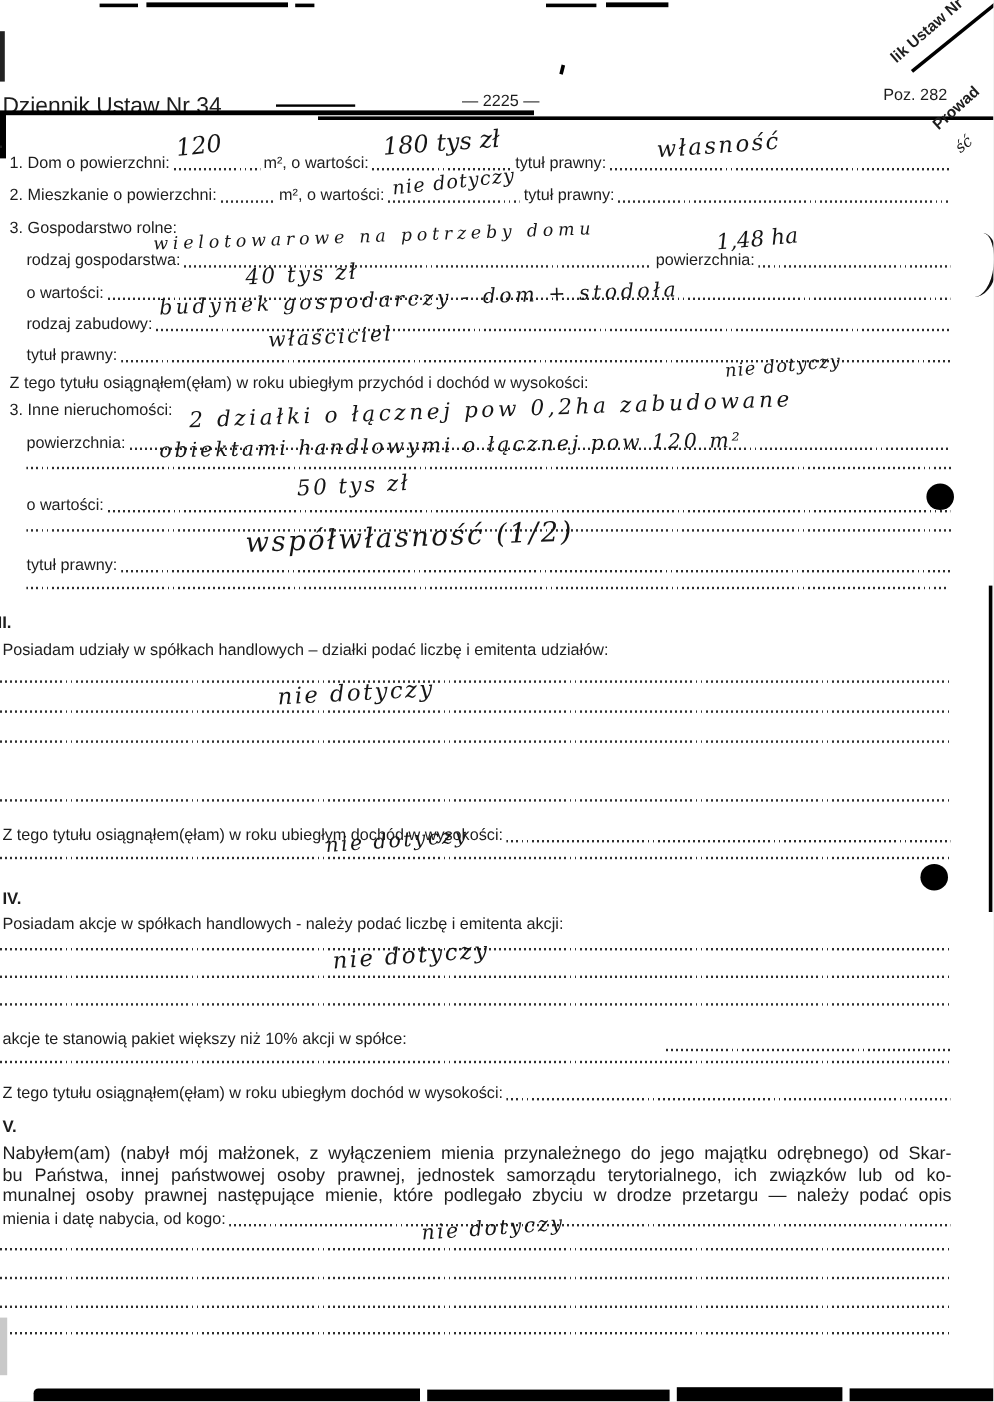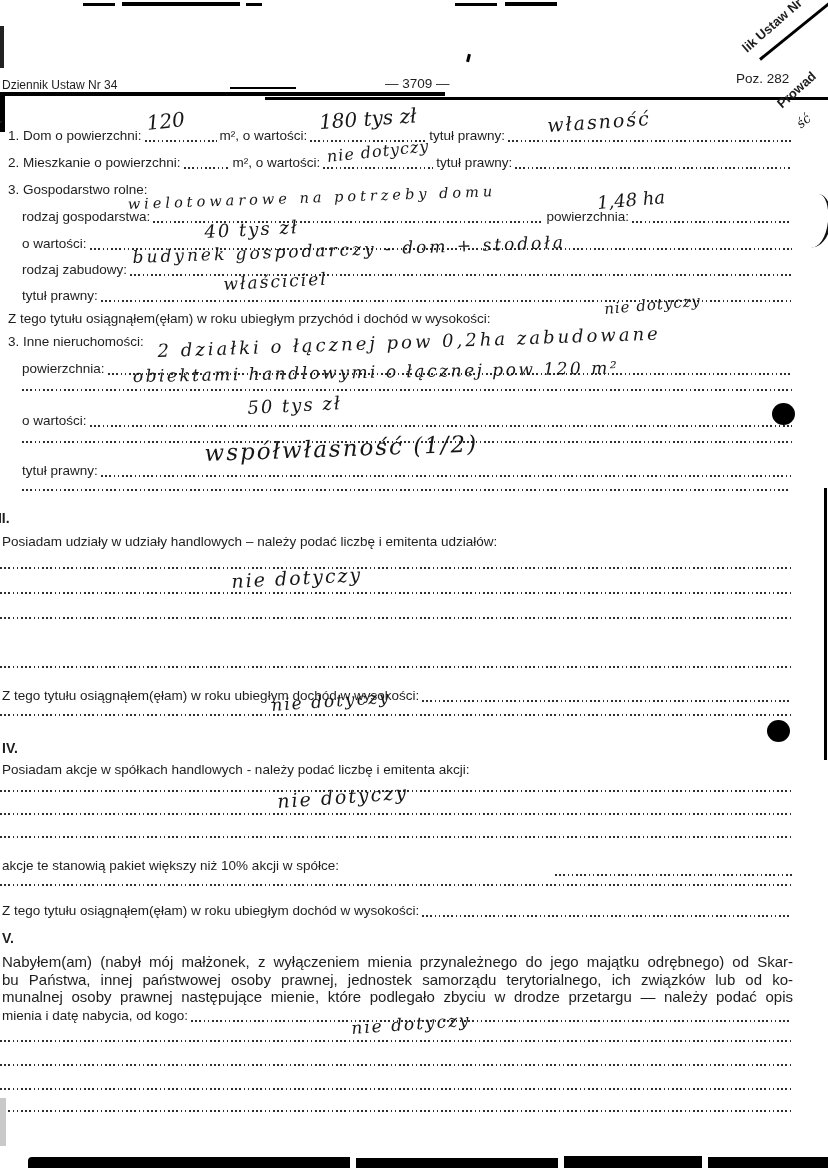--- a/index.html
+++ b/index.html
@@ -42,22 +42,22 @@
 
   <div class="art" style="left:83px;top:3px;width:32px;height:3px;background:#000;"></div>
   <div class="art" style="left:122px;top:2px;width:118px;height:4px;background:#000;"></div>
   <div class="art" style="left:246px;top:3px;width:16px;height:3px;background:#000;"></div>
   <div class="art" style="left:455px;top:3px;width:42px;height:3px;background:#000;"></div>
   <div class="art" style="left:505px;top:2px;width:52px;height:4px;background:#000;"></div>
   <div class="art" style="left:0;top:26px;width:4px;height:42px;background:#222;"></div>
   <div class="art" style="left:0;top:94px;width:5px;height:38px;background:#000;"></div>
   <div class="art" style="left:467px;top:54px;width:3px;height:8px;background:#000;transform:rotate(14deg);"></div>
 
-  <span class="txt" style="left:2px;top:78px;font-size:12px;">Dziennik Ustaw Nr 34</span>
-  <span class="txt" style="left:385px;top:76px;font-size:13.5px;">— 3709 —</span>
+  <span class="txt" style="left:2px;top:78px;font-size:19px;">Dziennik Ustaw Nr 34</span>
+  <span class="txt" style="left:385px;top:76px;font-size:13.5px;">— 2225 —</span>
   <span class="txt" style="left:736px;top:71px;font-size:13.5px;">Poz. 282</span>
 
   <div class="art" style="left:0;top:92px;width:445px;height:4px;background:#000;"></div>
   <div class="art" style="left:265px;top:97px;width:563px;height:3px;background:#000;"></div>
   <div class="art" style="left:230px;top:87px;width:66px;height:2px;background:#000;"></div>
 
   <span class="txt diag" style="left:744px;top:42px;transform:rotate(-41deg);">lik Ustaw Nr</span>
   <div class="art" style="left:760px;top:58px;width:92px;height:3px;background:#000;transform:rotate(-39deg);transform-origin:left center;"></div>
   <span class="txt diag" style="left:779px;top:98px;transform:rotate(-42deg);">Prowad</span>
   <span class="hw" style="left:803px;top:116px;font-size:13px;transform:rotate(-40deg);">ść</span>
@@ -142,21 +142,21 @@
 
   <div class="row" style="top:463px;left:22px;">
     <span class="lbl">tytuł prawny:</span>
     <span class="leader grow"></span>
   </div>
   <span class="hw" style="left:205px;top:440px;font-size:23px;transform:rotate(-2deg);letter-spacing:2px;">współwłasność (1/2)</span>
   <div class="dotline" style="left:22px;top:489px;width:768px;"></div>
 
   <span class="marker" style="left:-6px;top:510px;">III.</span>
   <div class="row" style="top:534px;left:2px;">
-    <span class="lbl">Posiadam udziały w udziały handlowych – należy podać liczbę i emitenta udziałów:</span>
+    <span class="lbl">Posiadam udziały w spółkach handlowych – działki podać liczbę i emitenta udziałów:</span>
   </div>
   <div class="dotline" style="left:0;top:567px;width:793px;"></div>
   <div class="dotline" style="left:0;top:592px;width:793px;"></div>
   <span class="hw" style="left:232px;top:570px;font-size:19px;transform:rotate(-3deg);letter-spacing:2px;">nie dotyczy</span>
   <div class="dotline" style="left:0;top:617px;width:793px;"></div>
 
   <div class="dotline" style="left:0;top:666px;width:793px;"></div>
 
   <div class="row" style="top:688px;left:2px;">
     <span class="lbl">Z tego tytułu osiągnąłem(ęłam) w roku ubiegłym dochód w wysokości:</span>

